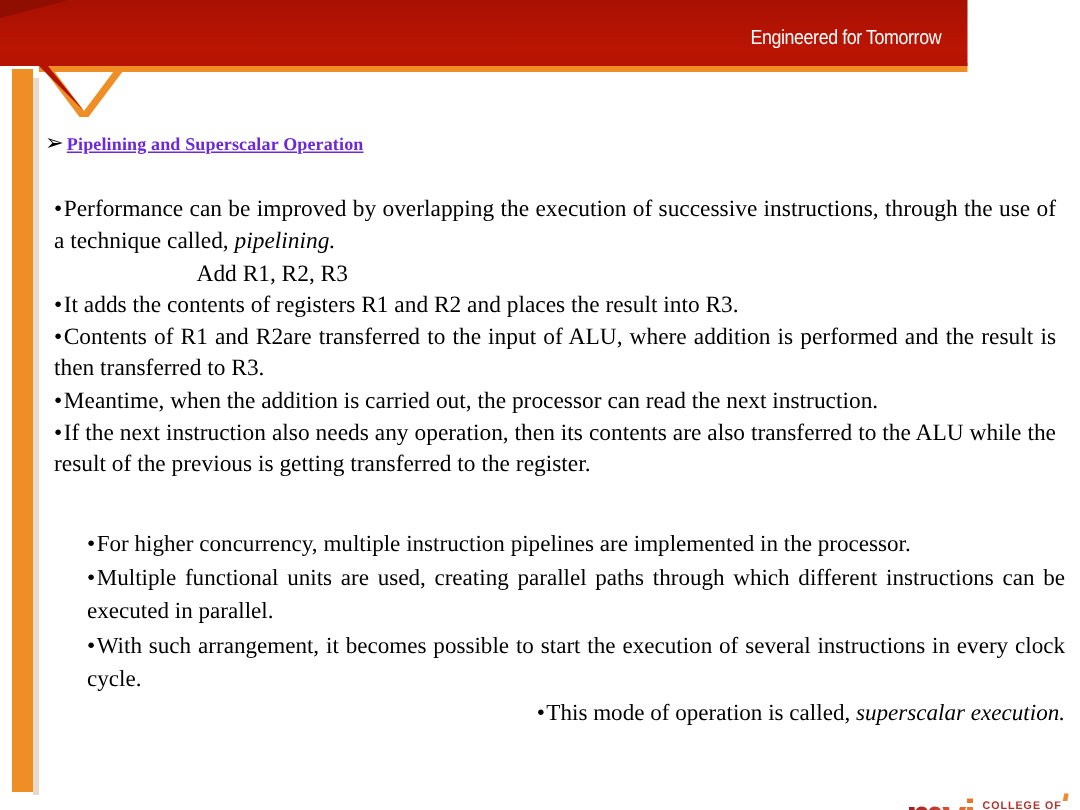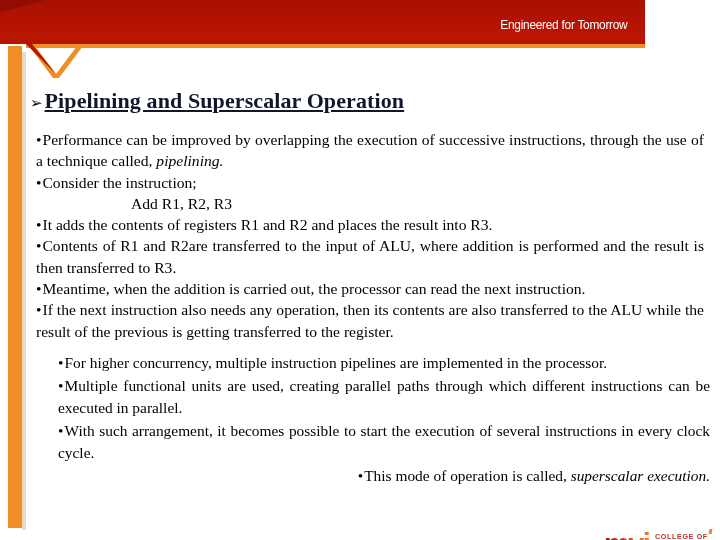--- a/index.html
+++ b/index.html
@@ -69,23 +69,23 @@
   }
   .heading-bullet {
     font-family: "DejaVu Sans", sans-serif;
     font-size: 15px;
     color: #000000;
     line-height: 1;
     margin-right: 2px;
   }
   .heading-text {
     font-family: "Liberation Serif", "DejaVu Serif", serif;
-    font-size: 22px;
+    font-size: 12px;
     font-weight: bold;
-    color: #0f172a;
+    color: #6d28d9;
     text-decoration: underline;
     letter-spacing: 0.1px;
   }
 
   
   .block1 {
     position: absolute;
     left: 36px;
     top: 129px;
     width: 668px;
@@ -211,21 +211,20 @@
 <div class="left-bar-shadow"></div>
 <div class="left-bar"></div>
 
 <div class="heading">
   <span class="heading-bullet">➢</span>
   <span class="heading-text">Pipelining and Superscalar Operation</span>
 </div>
 
 <div class="block1" id="block1">
     <p class="b1-just"><span class="bullet">•</span><span>Performance can be improved by overlapping the execution of successive instructions, through the use of a technique called, </span><span class="bi">pipelining.</span></p>
-    <p class="b1-just"><span class="bullet">•</span><span>Consider the instruction;</span></p>
     <p class="">
       <span class="indent-center">Add R1, R2, R3</span>
     </p>
     <p class="b1-just"><span class="bullet">•</span><span>It adds the contents of registers R1 and R2 and places the result into R3.</span></p>
     <p class="b1-just"><span class="bullet">•</span><span>Contents of R1 and R2are transferred to the input of ALU, where addition is performed and the result is then transferred to R3.</span></p>
     <p class="b1-just"><span class="bullet">•</span><span>Meantime, when the addition is carried out, the processor can read the next instruction.</span></p>
     <p class="b1-just"><span class="bullet">•</span><span>If the next instruction also needs any operation, then its contents are also transferred to the ALU while the result of the previous is getting transferred to the register.</span></p>
   </div>
 
 <div class="block2" id="block2">

